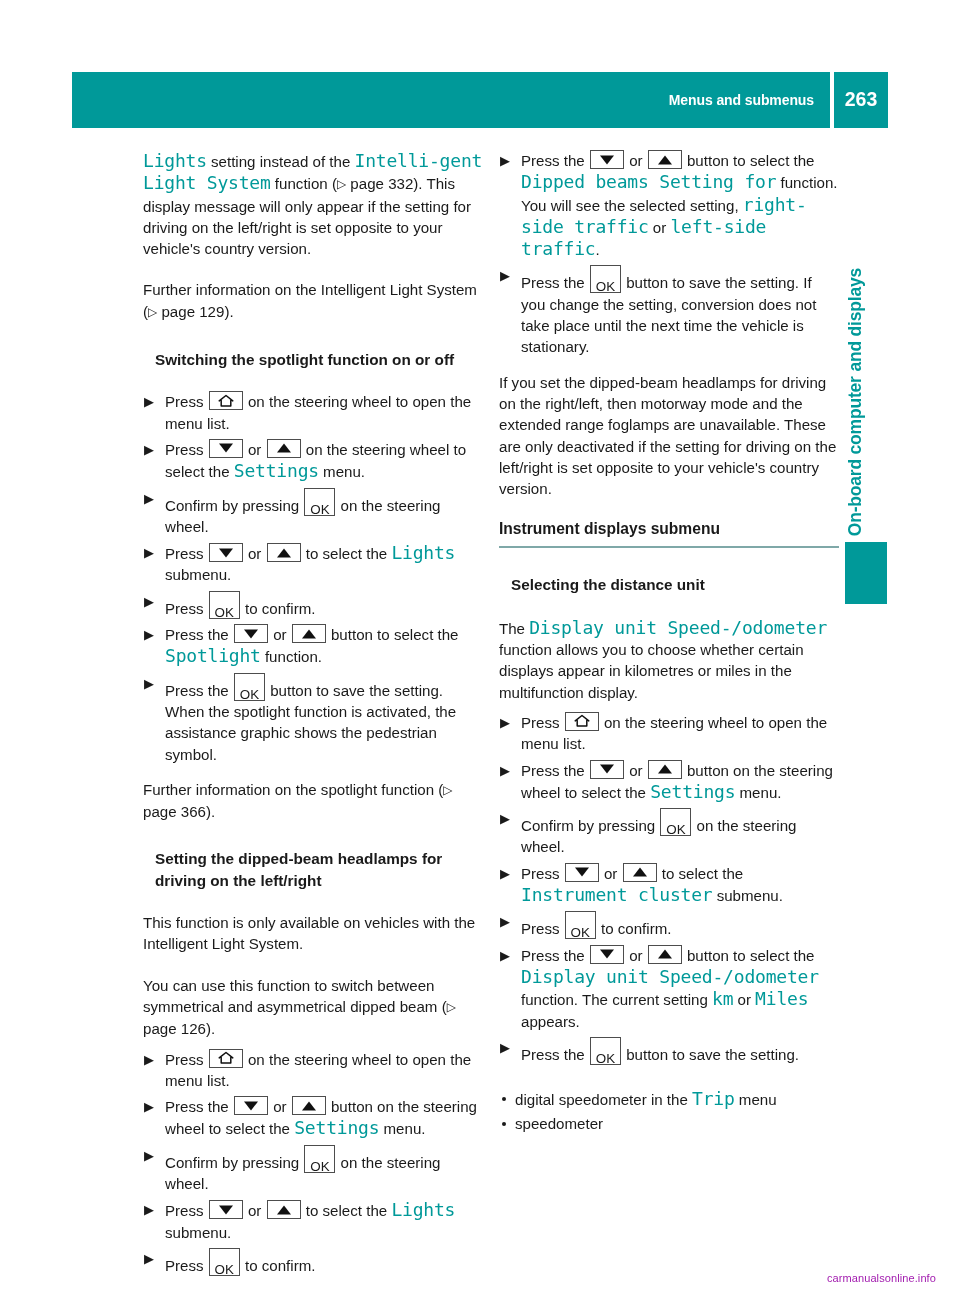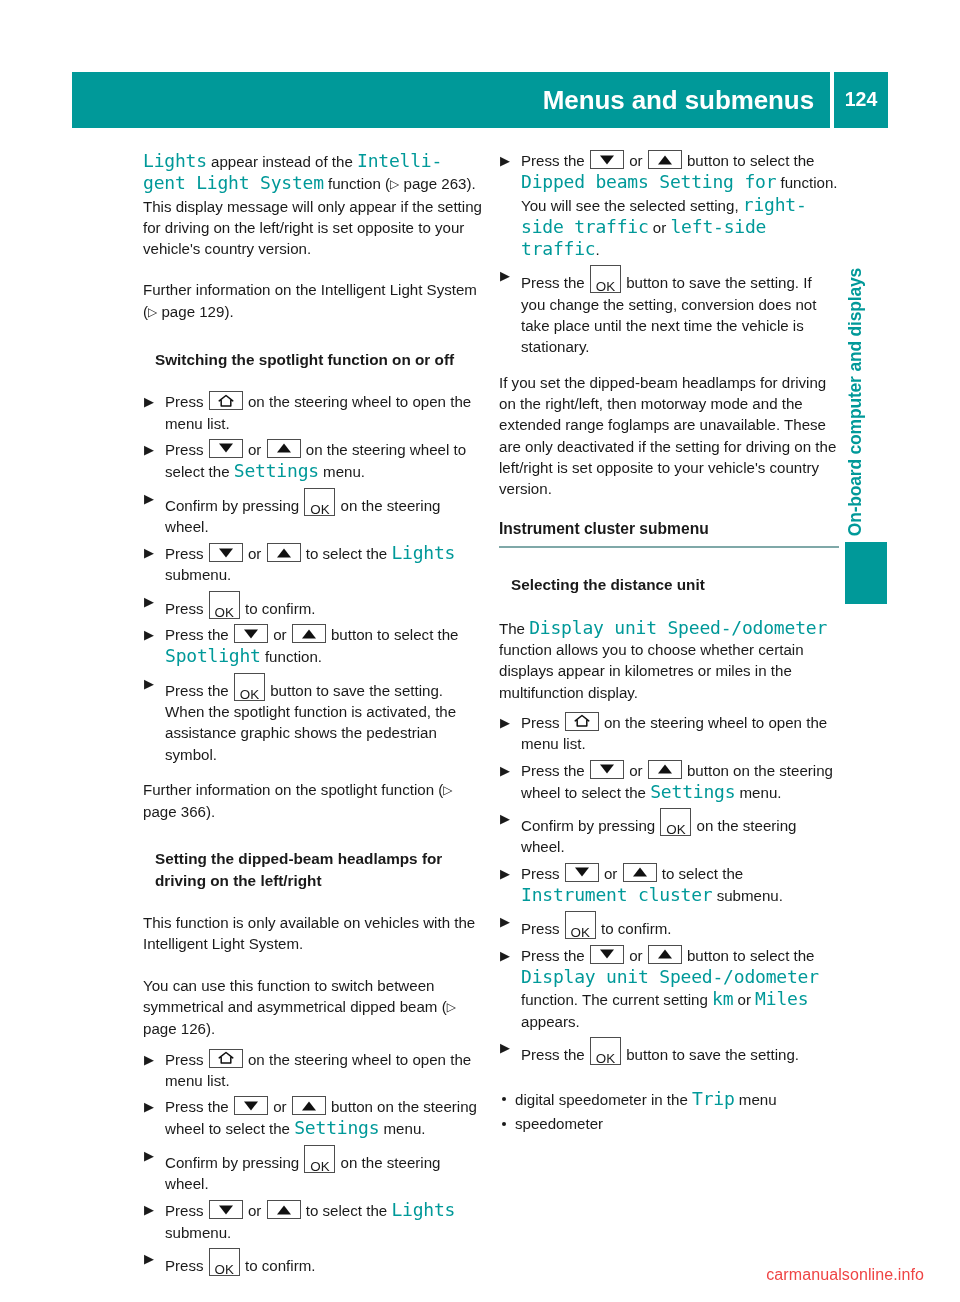--- a/index.html
+++ b/index.html
@@ -30,21 +30,21 @@
     flex: 1 1 auto;
     background: #009999;
     display: flex;
     align-items: center;
     justify-content: flex-end;
     padding-right: 16px;
     box-sizing: border-box;
   }
   #header-title {
     color: #ffffff;
-    font-size: 26px;
+    font-size: 14px;
     font-weight: bold;
     letter-spacing: -0.1px;
     line-height: 1;
   }
   #header-gap {
     width: 4px;
     background: #ffffff;
     flex: 0 0 4px;
   }
   #header-page-block {
@@ -238,49 +238,49 @@
     height: 13px;
   }
   .page-ref-arrow {
     font-size: 12px;
     vertical-align: 1px;
   }
 
   
   #footer-watermark {
     position: absolute;
-    right: 36px;
+    right: 24px;
     bottom: 18px;
-    color: #ef4444;
-    font-size: 16px;
+    color: #a21caf;
+    font-size: 11px;
     letter-spacing: 0.1px;
     font-family: "Liberation Sans", sans-serif;
   }
 </style>
 </head>
 <body>
 
 <div id="header">
   <div id="header-title-block">
     <span id="header-title">Menus and submenus</span>
   </div>
   <div id="header-gap"></div>
   <div id="header-page-block">
-    <span id="header-page-number">124</span>
+    <span id="header-page-number">263</span>
   </div>
 </div>
 
 <div id="side-tab">
   <div id="side-tab-label">On-board computer and displays</div>
   <div id="side-tab-marker"></div>
 </div>
 
 <div class="column" id="col-left">
 
-  <p class="para"><span class="menuname">Lights</span><span> appear instead of the </span><span class="menuname">Intelli-gent Light System</span><span> function (</span><span class="page-ref-arrow">▷</span><span> page 263). This display message will only appear if the setting for driving on the left/right is set opposite to your vehicle's country version.</span></p>
+  <p class="para"><span class="menuname">Lights</span><span> setting instead of the </span><span class="menuname">Intelli-gent Light System</span><span> function (</span><span class="page-ref-arrow">▷</span><span> page 332). This display message will only appear if the setting for driving on the left/right is set opposite to your vehicle's country version.</span></p>
 
   <p class="para"><span>Further information on the Intelligent Light System (</span><span class="page-ref-arrow">▷</span><span> page 129).</span></p>
 
   <div class="block-spacer-md"></div>
   <h4 class="sub-heading">Switching the spotlight function on or off</h4>
   <div class="block-spacer-sm"></div>
 
   <ul class="steps">
       <li><span class="step-marker">▶</span><span>Press </span><span class="keybox key-home"><svg class="home-glyph" viewBox="0 0 16 13">
             <path d="M8 1 L1.2 6.4 M8 1 L14.8 6.4 M3.2 6.0 L3.2 11.6 L12.8 11.6 L12.8 6.0" fill="none" stroke="#111" stroke-width="1.5" stroke-linecap="round" stroke-linejoin="round"></path>
@@ -320,21 +320,21 @@
 
   <ul class="steps">
       <li><span class="step-marker">▶</span><span>Press the </span><span class="keybox key-arrow"><span class="tri tri-down"></span></span><span> or </span><span class="keybox key-arrow"><span class="tri tri-up"></span></span><span> button to select the </span><span class="menuname">Dipped beams Setting for</span><span> function. You will see the selected setting, </span><span class="menuname">right-side traffic</span><span> or </span><span class="menuname">left-side traffic</span><span>.</span></li>
       <li><span class="step-marker">▶</span><span>Press the </span><span class="keybox key-ok">OK</span><span> button to save the setting. If you change the setting, conversion does not take place until the next time the vehicle is stationary.</span></li>
     </ul>
 
   <div class="block-spacer-md"></div>
   <p class="para">If you set the dipped-beam headlamps for driving on the right/left, then motorway mode and the extended range foglamps are unavailable. These are only deactivated if the setting for driving on the left/right is set opposite to your vehicle's country version.</p>
 
   <div class="block-spacer-lg"></div>
-  <h3 class="section-heading">Instrument cluster submenu</h3>
+  <h3 class="section-heading">Instrument displays submenu</h3>
   <div class="block-spacer-md"></div>
 
   <h4 class="sub-heading">Selecting the distance unit</h4>
   <div class="block-spacer-sm"></div>
 
   <p class="para"><span>The </span><span class="menuname">Display unit Speed-/odometer</span><span> function allows you to choose whether certain displays appear in kilometres or miles in the multifunction display.</span></p>
 
   <div class="block-spacer-sm"></div>
   <ul class="steps">
       <li><span class="step-marker">▶</span><span>Press </span><span class="keybox key-home"><svg class="home-glyph" viewBox="0 0 16 13">

